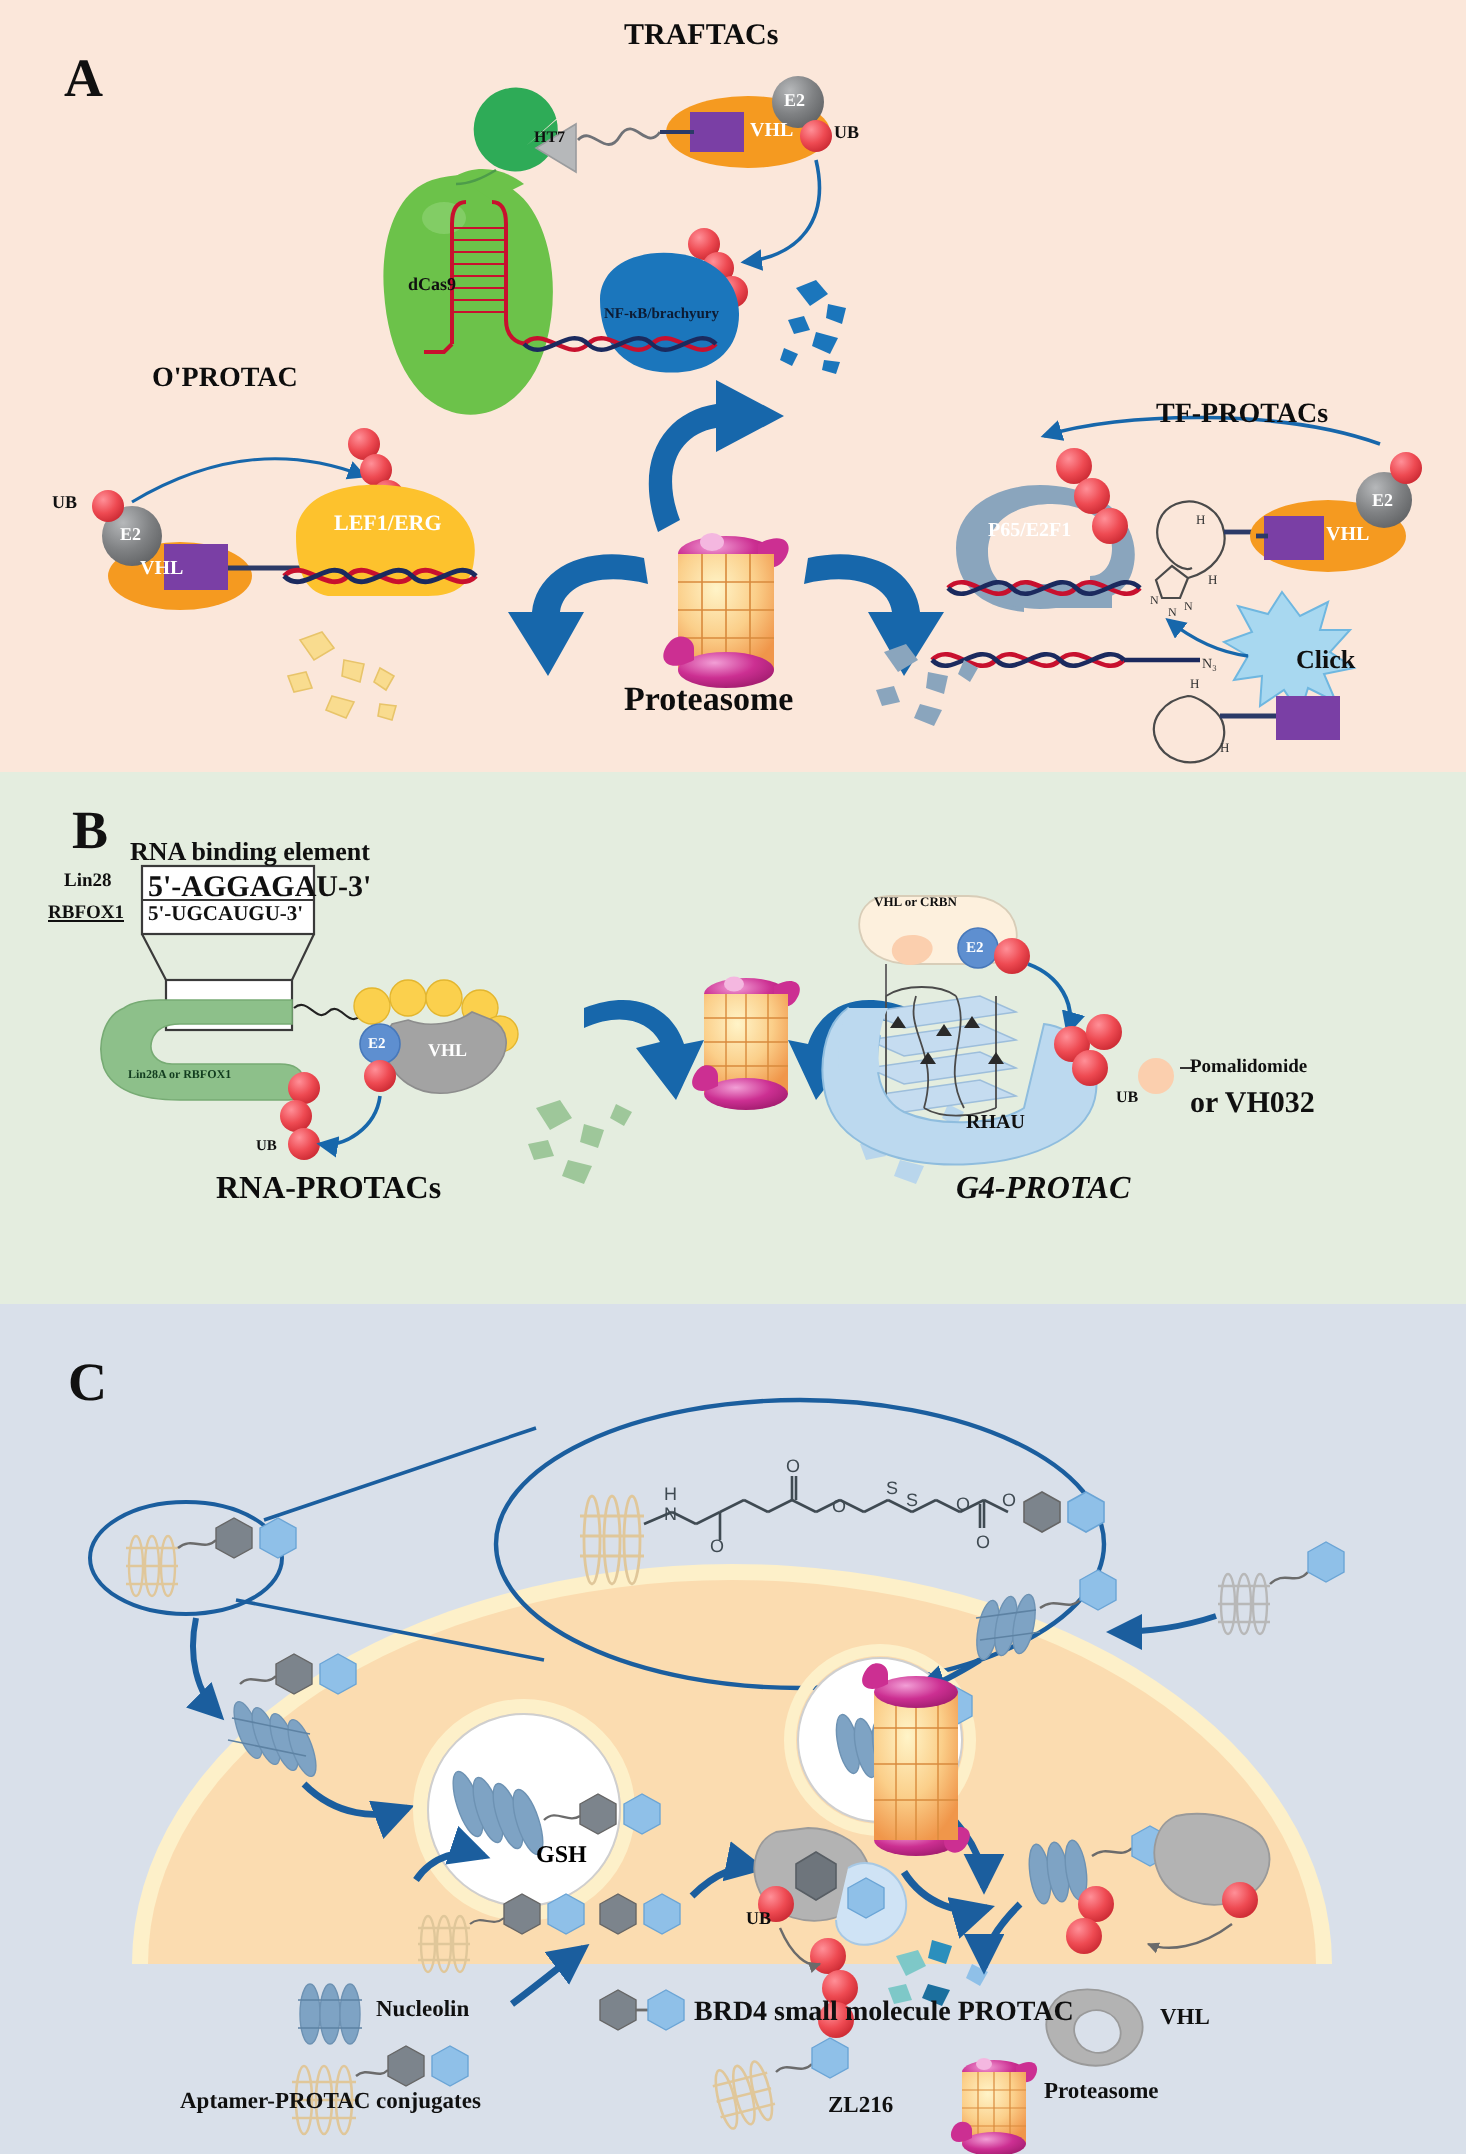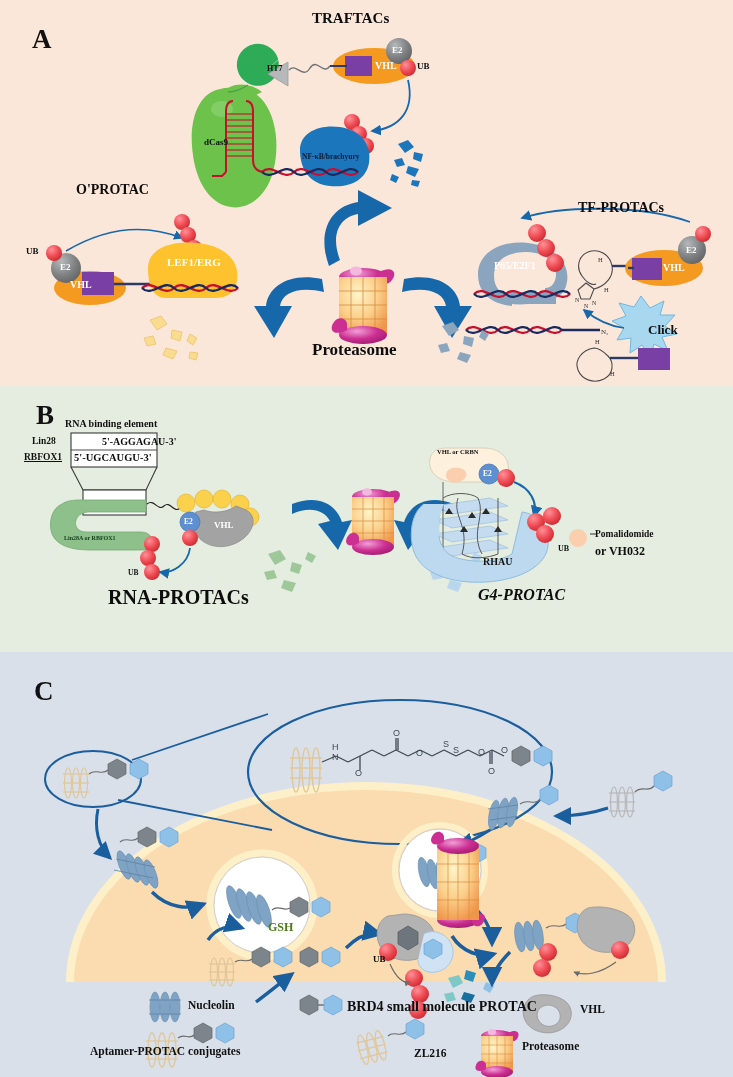--- a/index.html
+++ b/index.html
@@ -405,38 +405,38 @@
         <circle cx="552" cy="130" r="9" fill="url(#ubGradB)"></circle>
         <circle cx="545" cy="148" r="9" fill="url(#ubGradB)"></circle>
       </g>
 
       <circle cx="578" cy="152" r="9" fill="#fbcfae"></circle>
       <line x1="590" y1="148" x2="597" y2="148" stroke="#333" stroke-width="1"></line>
     </svg>
 
     <div class="plabel" style="left:36px;top:14px;">B</div>
 
-    <div class="lbl lbl-dk" style="left:65px;top:32px;font-size:10px;">RNA binding element</div>
+    <div class="lbl lbl-dk" style="left:65px;top:32px;font-size:13px;">RNA binding element</div>
     <div class="lbl lbl-dk" style="left:32px;top:50px;font-size:9.5px;">Lin28</div>
     <div class="lbl lbl-dk" style="left:24px;top:66px;font-size:9.5px;text-decoration:underline;">RBFOX1</div>
-    <div class="lbl lbl-dk" style="left:74px;top:50px;font-size:10px;margin-left:28px;">5'-AGGAGAU-3'</div>
+    <div class="lbl lbl-dk" style="left:74px;top:50px;font-size:15px;">5'-AGGAGAU-3'</div>
     <div class="lbl lbl-dk" style="left:74px;top:66px;font-size:10.5px;text-align:center;">5'-UGCAUGU-3'</div>
     <div class="lbl" style="left:64px;top:149px;font-size:6px;color:#123c1f;">Lin28A or RBFOX1</div>
     <div class="lbl lbl-w" style="left:184px;top:131px;font-size:7.5px;">E2</div>
     <div class="lbl lbl-w" style="left:214px;top:134px;font-size:9px;">VHL</div>
     <div class="lbl lbl-dk" style="left:128px;top:182px;font-size:7.5px;">UB</div>
 
     <div class="lbl lbl-dk" style="left:437px;top:62px;font-size:6.5px;">VHL or CRBN</div>
     <div class="lbl lbl-w" style="left:483px;top:83px;font-size:7.5px;">E2</div>
     <div class="lbl lbl-dk" style="left:558px;top:158px;font-size:8px;">UB</div>
     <div class="lbl lbl-dk" style="left:483px;top:170px;font-size:10px;">RHAU</div>
     <div class="lbl lbl-dk" style="left:595px;top:143px;font-size:9.5px;">Pomalidomide</div>
-    <div class="lbl lbl-dk" style="left:595px;top:158px;font-size:12px;font-family:Liberation Serif, serif;">or VH032</div>
-
-    <div class="ttl" style="left:108px;top:200px;font-size:20px;">RNA-PROTACs</div>
+    <div class="lbl lbl-dk" style="left:595px;top:158px;font-size:15px;font-family:Liberation Serif, serif;">or VH032</div>
+
+    <div class="ttl" style="left:108px;top:200px;font-size:16px;">RNA-PROTACs</div>
     <div class="ttl" style="left:478px;top:200px;font-size:16px;font-style:italic;">G4-PROTAC</div>
   </div>
 
   <div class="panel" id="panelC">
     <svg width="733" height="425" viewBox="0 0 733 425" class="nos">
       <defs>
         <marker id="arrC" markerWidth="7" markerHeight="7" refX="5" refY="3" orient="auto">
           <path d="M0,0 L6,3 L0,6 z" fill="#1b5e9e"></path>
           </marker>
         <marker id="arrCthin" markerWidth="6" markerHeight="6" refX="4.5" refY="3" orient="auto">
@@ -747,21 +747,21 @@
           <line x1="489" y1="384" x2="489" y2="420"></line>
             <line x1="497" y1="384" x2="497" y2="420"></line>
           <line x1="505" y1="384" x2="505" y2="420"></line>
         </g>
         <ellipse cx="497" cy="420" rx="16" ry="6" fill="url(#capGradC)"></ellipse>
         <path d="M486 417 C477 422 473 417 477 411 C480 407 486 409 486 413 Z" fill="#cc2f92"></path>
       </g>
     </svg>
 
     <div class="plabel" style="left:34px;top:24px;">C</div>
-    <div class="lbl" style="left:268px;top:268px;font-size:12px;color:#4d7c0f;">GSH</div>
+    <div class="lbl" style="left:268px;top:268px;font-size:12px;color:#000000;">GSH</div>
     <div class="lbl" style="left:373px;top:302px;font-size:9px;color:#0d0d0d;">UB</div>
 
     <div class="lbl lbl-dk" style="left:188px;top:347px;font-size:11.5px;">Nucleolin</div>
     <div class="lbl lbl-dk" style="left:347px;top:347px;font-size:14px;">BRD4 small molecule PROTAC</div>
     <div class="lbl lbl-dk" style="left:580px;top:351px;font-size:11.5px;">VHL</div>
     <div class="lbl lbl-dk" style="left:90px;top:393px;font-size:11.5px;">Aptamer-PROTAC conjugates</div>
     <div class="lbl lbl-dk" style="left:386px;top:395px;font-size:11.5px;padding-left:28px;">ZL216</div>
     <div class="lbl lbl-dk" style="left:522px;top:388px;font-size:11.5px;">Proteasome</div>
   </div>
 

